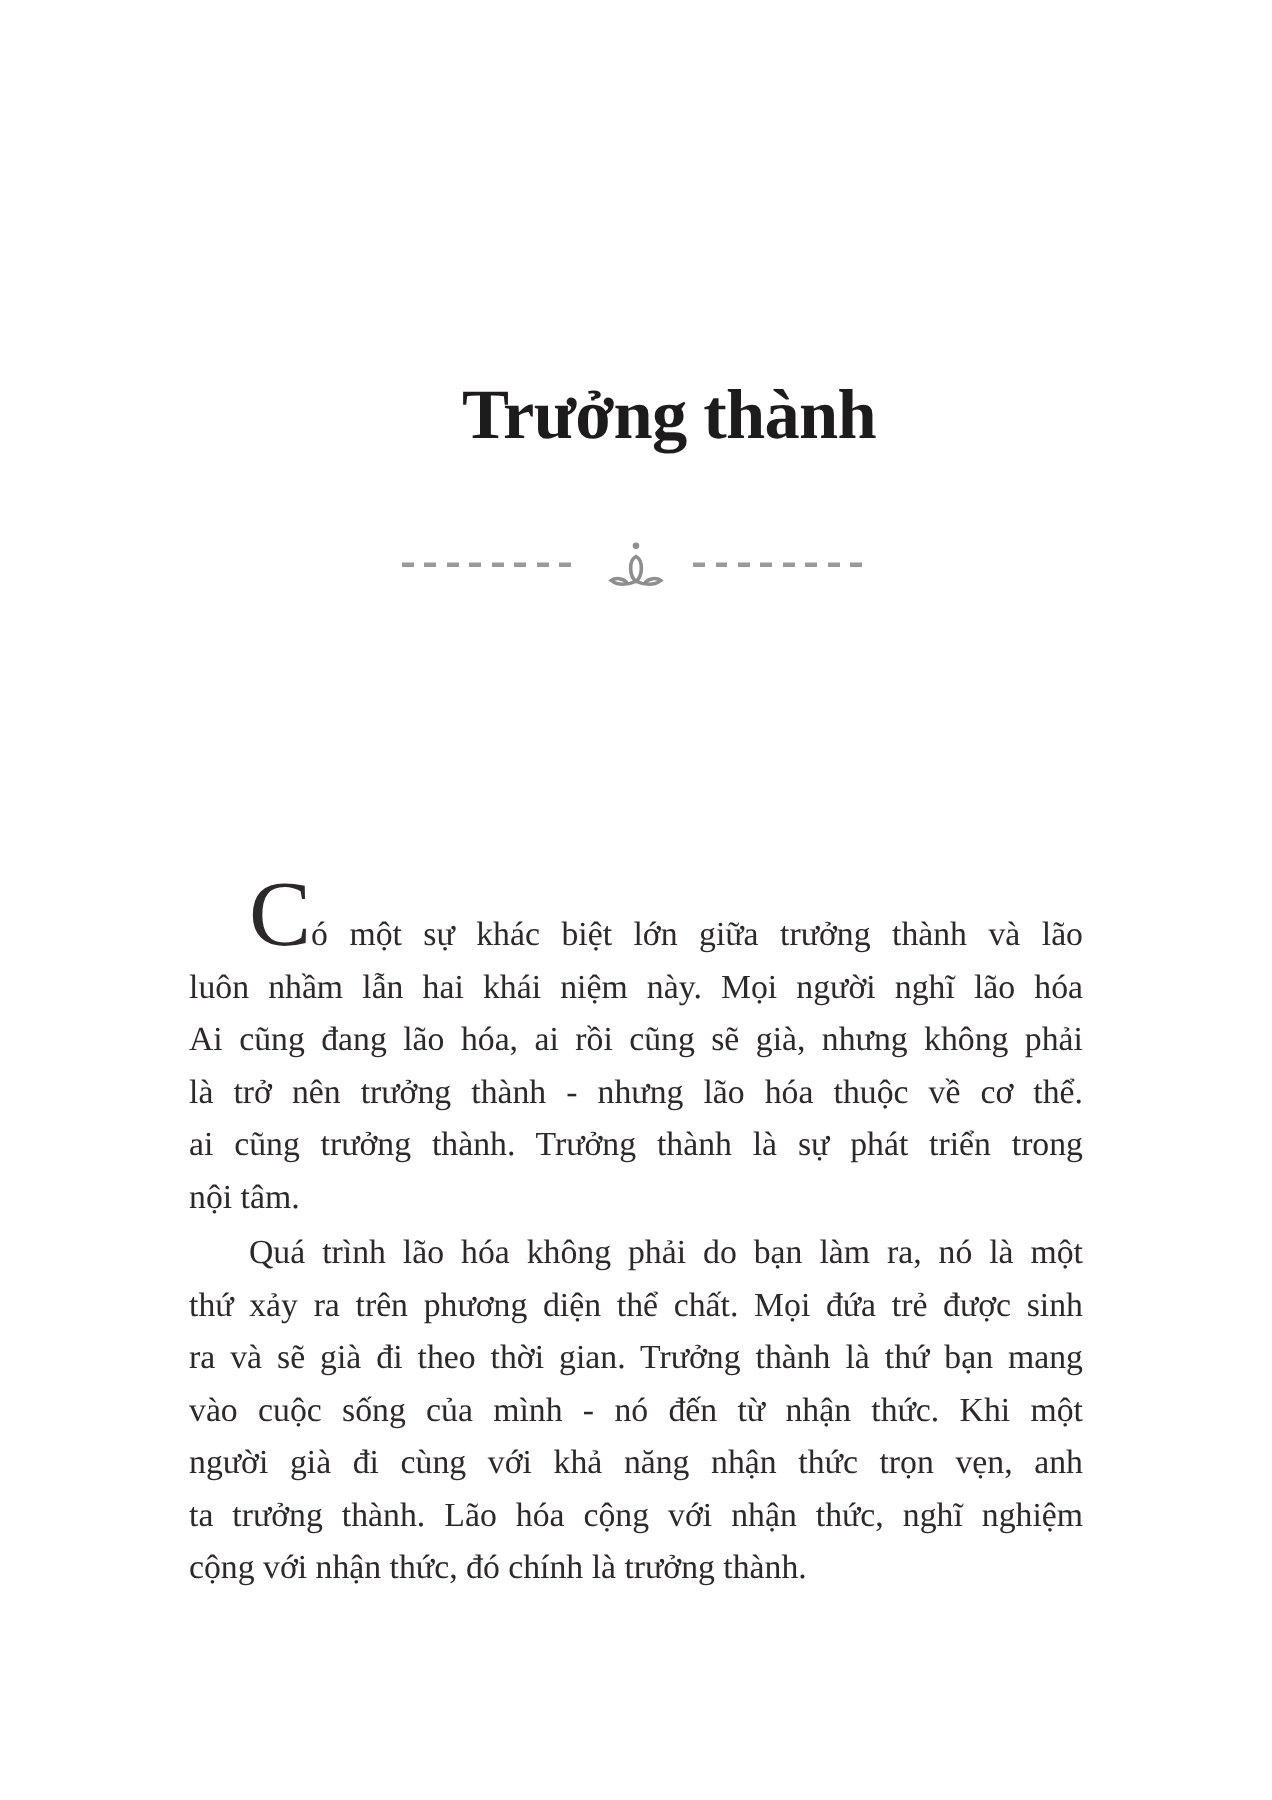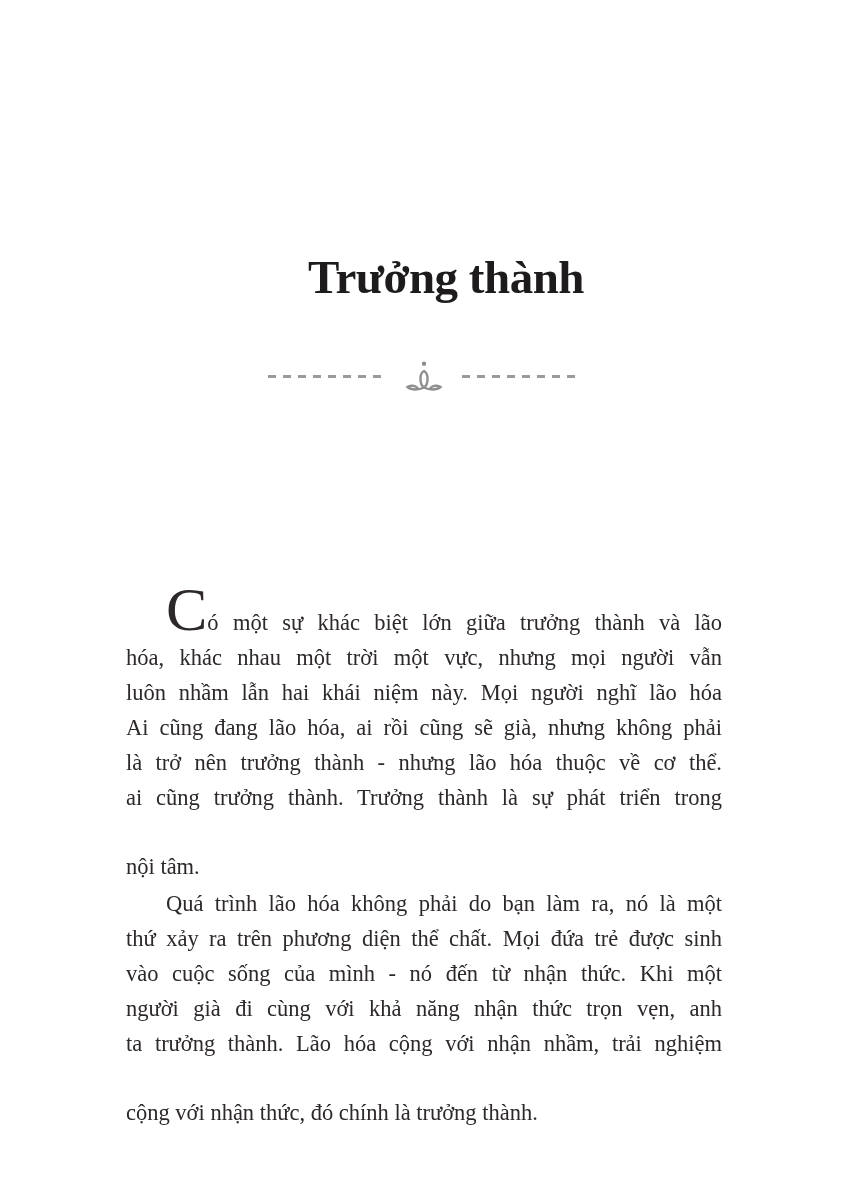--- a/index.html
+++ b/index.html
@@ -51,21 +51,20 @@
     color: #2d282a;
   }
   .line {
     height: 35px;
     text-align: justify;
     text-align-last: justify;
     -moz-text-align-last: justify;
   }
   .line.para-end {
     text-align-last: left;
-    margin-top: 34px;
     -moz-text-align-last: left;
   }
   .line.indent { padding-left: 40px; font-family: Liberation Serif, serif; }
   .para2 { margin-top: 2px; }
   .dropcap {
     font-size: 62px;
     line-height: 0;
   }
 </style>
 </head>
@@ -87,32 +86,32 @@
       </g>
       <circle cx="22" cy="3.8" r="2.2" fill="#8e8e8e"></circle>
     </svg>
     <span class="dash"></span>
   </div>
 
   <div class="bodytext">
 
     <div class="para">
       <div class="line indent"><span class="dropcap">C</span><span>ó một sự khác biệt lớn giữa trưởng thành và lão</span></div>
-      <div class="line">hóa, khác nhau một trời một vực, nhưng mọi người vẫn</div>
       <div class="line">luôn nhầm lẫn hai khái niệm này. Mọi người nghĩ lão hóa</div>
       <div class="line">Ai cũng đang lão hóa, ai rồi cũng sẽ già, nhưng không phải</div>
       <div class="line">là trở nên trưởng thành - nhưng lão hóa thuộc về cơ thể.</div>
       <div class="line">ai cũng trưởng thành. Trưởng thành là sự phát triển trong</div>
       <div class="line para-end">nội tâm.</div>
     </div>
 
     <div class="para para2">
       <div class="line indent">Quá trình lão hóa không phải do bạn làm ra, nó là một</div>
       <div class="line">thứ xảy ra trên phương diện thể chất. Mọi đứa trẻ được sinh</div>
+      <div class="line">ra và sẽ già đi theo thời gian. Trưởng thành là thứ bạn mang</div>
       <div class="line">vào cuộc sống của mình - nó đến từ nhận thức. Khi một</div>
       <div class="line">người già đi cùng với khả năng nhận thức trọn vẹn, anh</div>
-      <div class="line">ta trưởng thành. Lão hóa cộng với nhận nhầm, trải nghiệm</div>
+      <div class="line">ta trưởng thành. Lão hóa cộng với nhận thức, nghĩ nghiệm</div>
       <div class="line para-end">cộng với nhận thức, đó chính là trưởng thành.</div>
     </div>
 
   </div>
 
 </div>
 
 </body></html>

